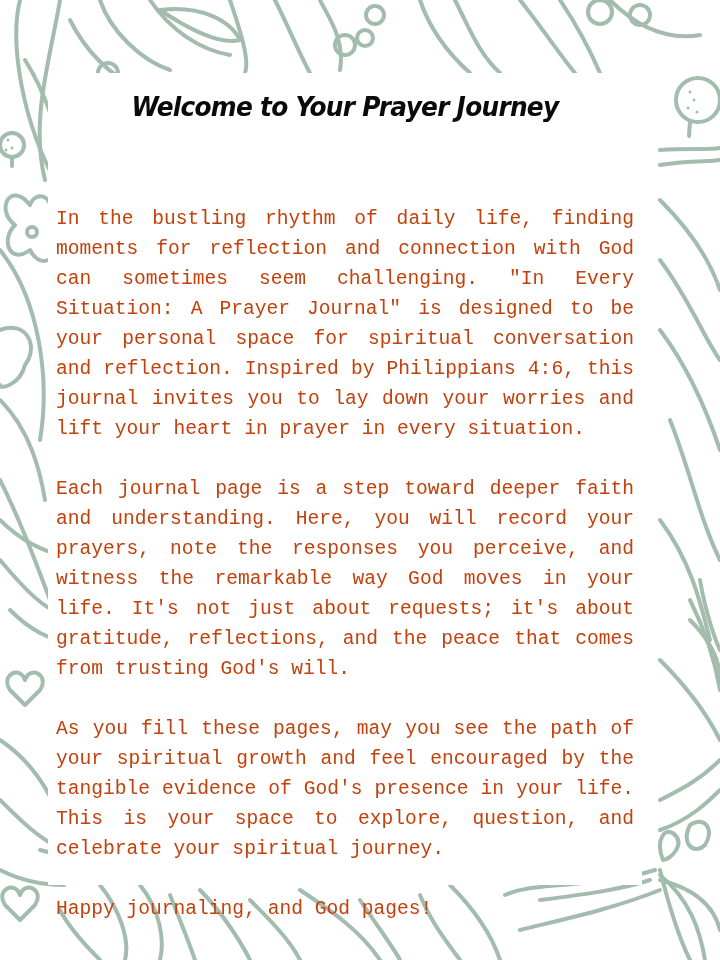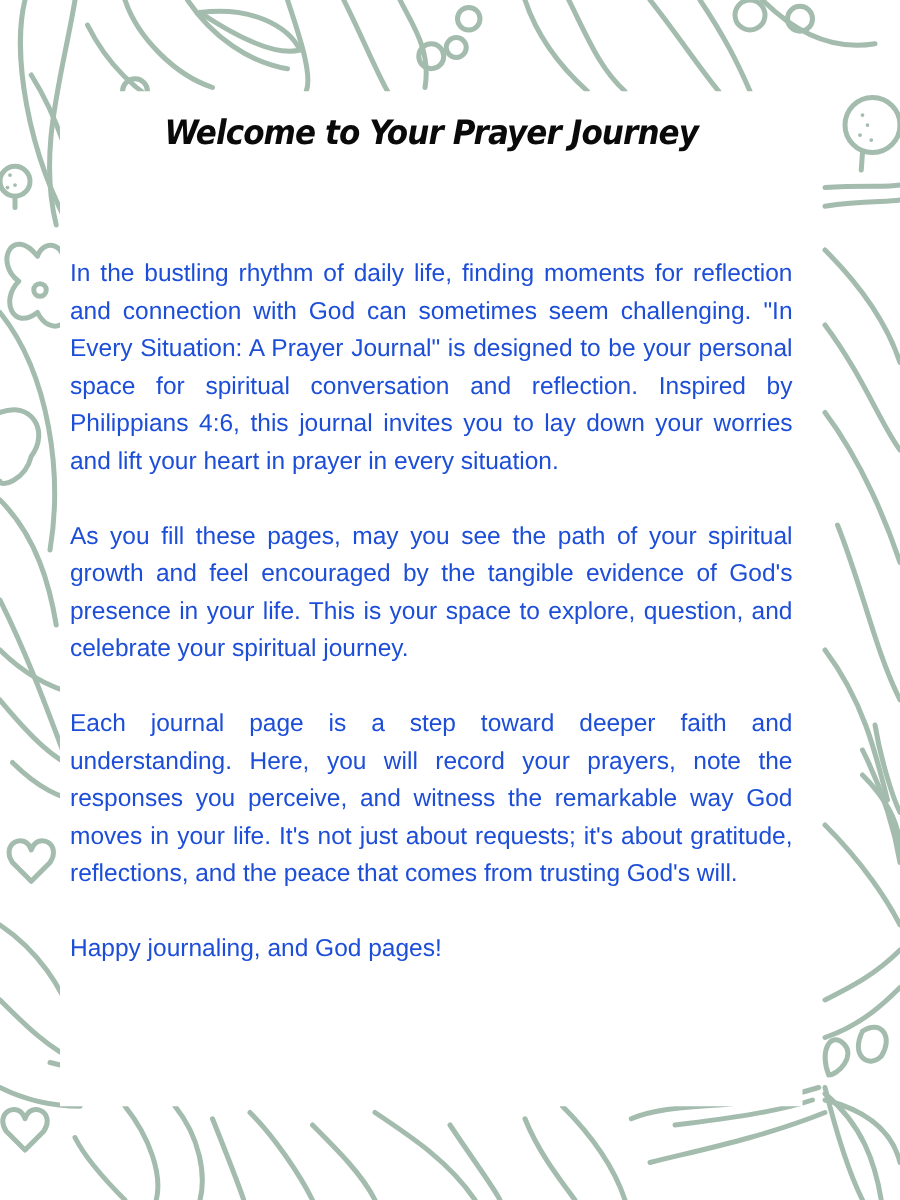--- a/index.html
+++ b/index.html
@@ -21,22 +21,22 @@
       position: absolute; left: 0; right: 0; top: 18px;
       text-align: center;
       font-family: "DejaVu Sans", sans-serif;
       font-weight: bold; font-style: italic;
       font-size: 27px; letter-spacing: -0.8px;
       color: #0a0a0a;
       transform: scaleX(0.92);
     }
     .body-text {
       position: absolute; left: 8px; width: 578px; top: 131px;
-      font-family: Liberation Sans, sans-serif;
-      font-size: 19.6px; line-height: 30px; color: #1d4ed8;
+      font-family: Liberation Mono, monospace;
+      font-size: 19.6px; line-height: 30px; color: #c2410c;
     }
     .body-text p { margin: 0 0 30px 0; text-align: justify; }
     .body-text p.last { text-align: left; }
   </style>
 </head>
 <body>
 
 <svg class="floral-bg" viewBox="0 0 720 960" xmlns="http://www.w3.org/2000/svg">
 
   <path d="M20 0 C10 40 20 120 60 190"></path>
@@ -125,17 +125,17 @@
   <path d="M690 600 C705 630 715 660 720 690"></path>
   <path d="M660 660 C690 690 710 720 720 740"></path>
   <path d="M690 620 C710 640 720 660 720 680"></path>
   <path d="M700 580 C705 610 715 640 720 650"></path>
 </svg>
 
 <div class="panel">
   <div class="title">Welcome to Your Prayer Journey</div>
   <div class="body-text">
     <p>In the bustling rhythm of daily life, finding moments for reflection and connection with God can sometimes seem challenging. "In Every Situation: A Prayer Journal" is designed to be your personal space for spiritual conversation and reflection. Inspired by Philippians 4:6, this journal invites you to lay down your worries and lift your heart in prayer in every situation.</p>
+    <p>Each journal page is a step toward deeper faith and understanding. Here, you will record your prayers, note the responses you perceive, and witness the remarkable way God moves in your life. It's not just about requests; it's about gratitude, reflections, and the peace that comes from trusting God's will.</p>
     <p>As you fill these pages, may you see the path of your spiritual growth and feel encouraged by the tangible evidence of God's presence in your life. This is your space to explore, question, and celebrate your spiritual journey.</p>
-    <p>Each journal page is a step toward deeper faith and understanding. Here, you will record your prayers, note the responses you perceive, and witness the remarkable way God moves in your life. It's not just about requests; it's about gratitude, reflections, and the peace that comes from trusting God's will.</p>
     <p class="last">Happy journaling, and God pages!</p>
   </div>
 </div>
 
 </body></html>

